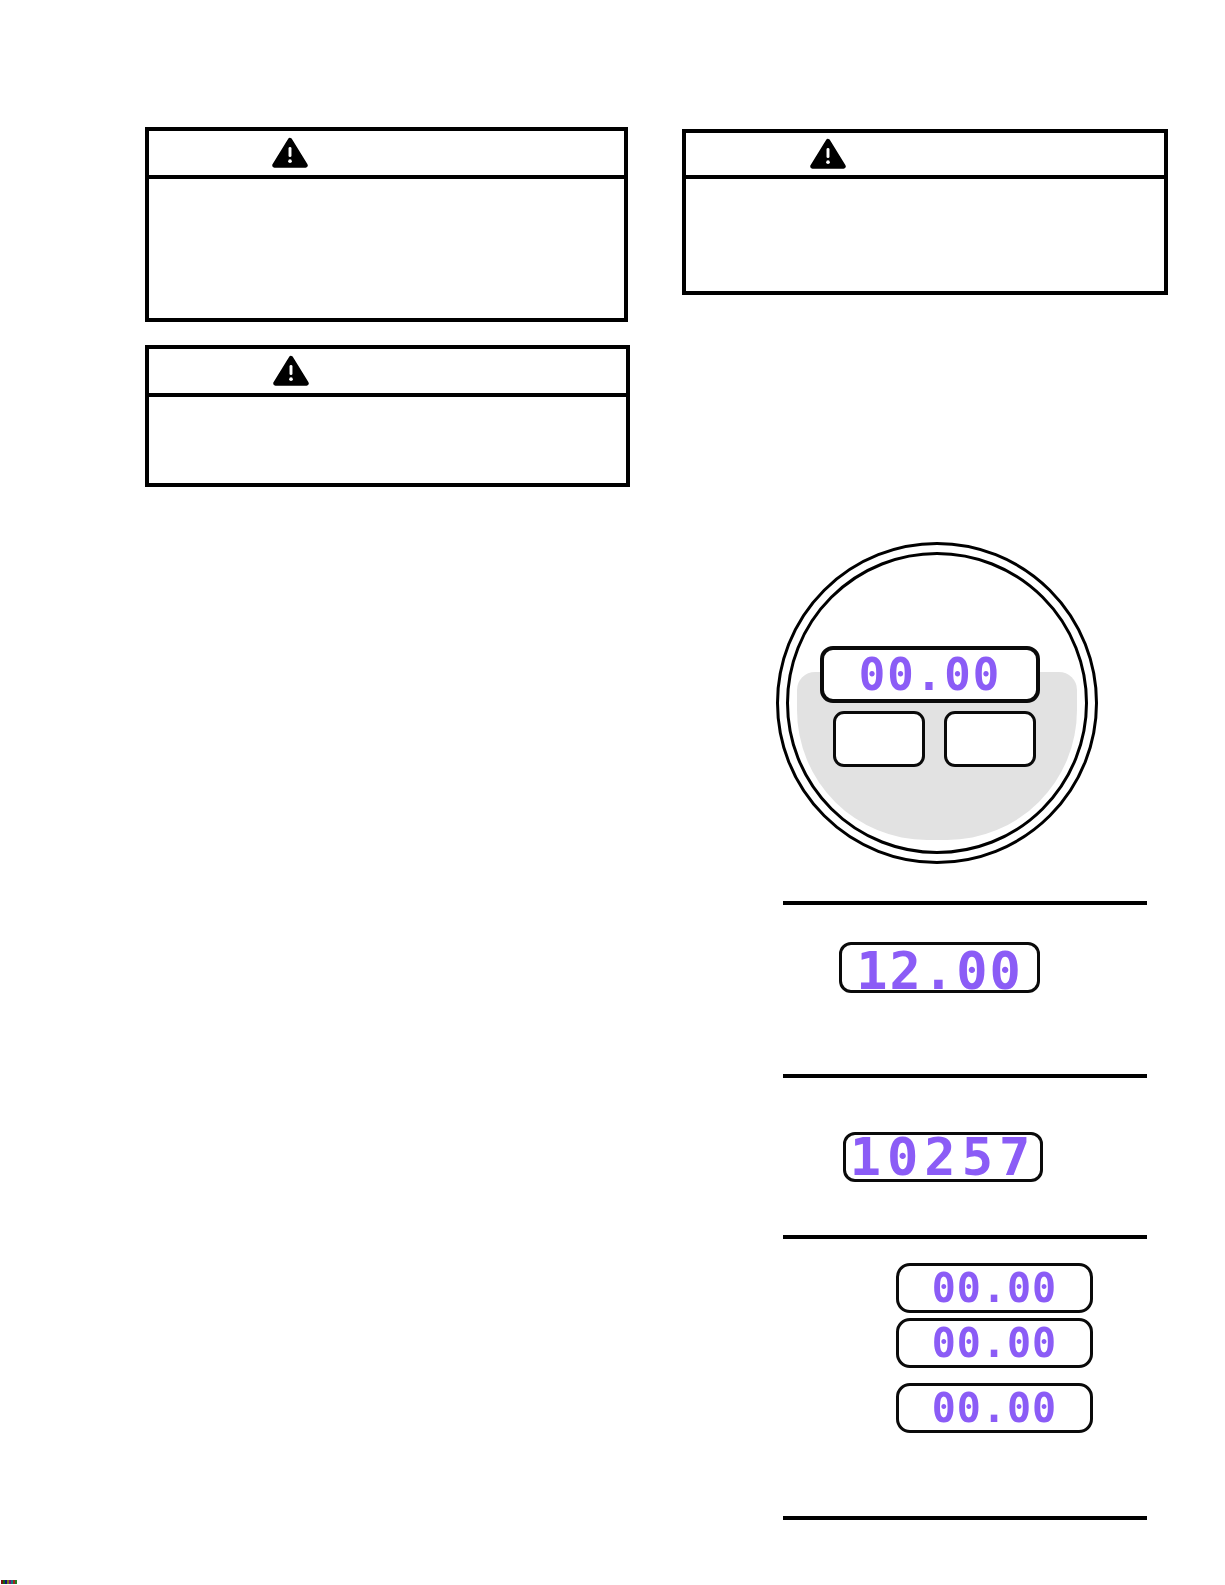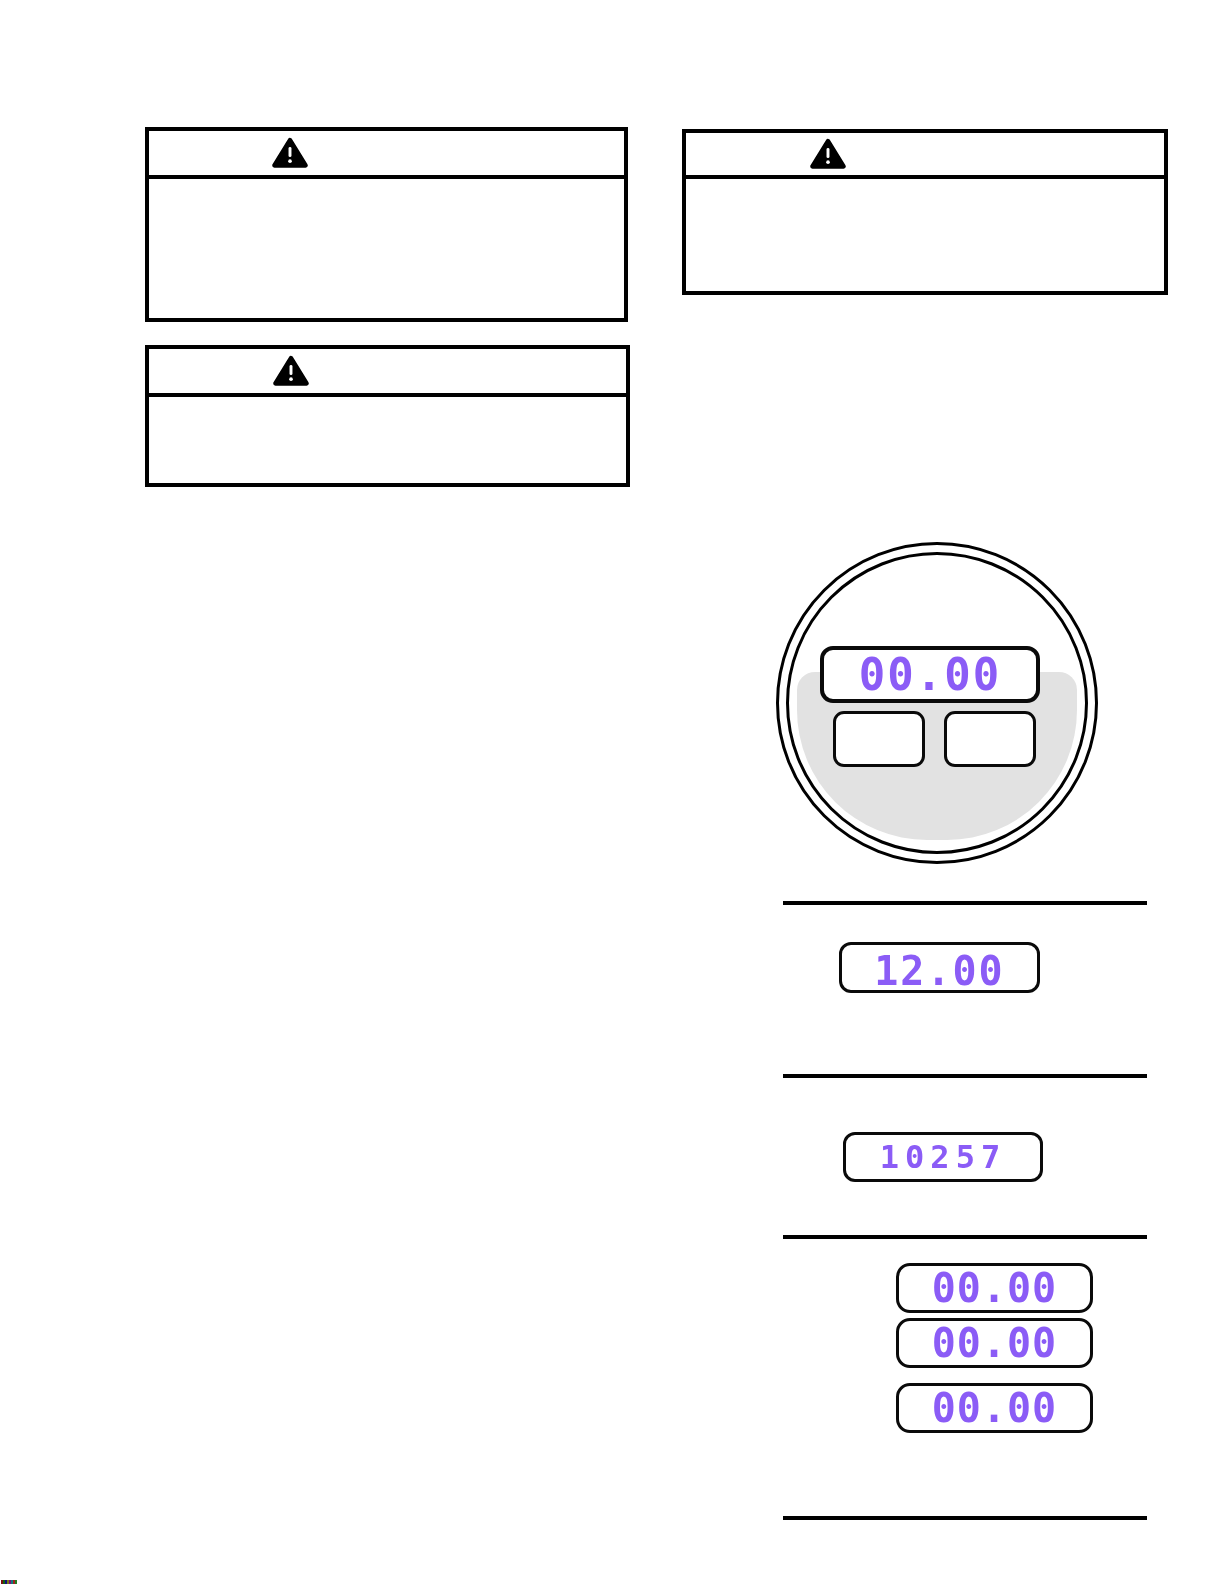--- a/index.html
+++ b/index.html
@@ -93,22 +93,22 @@
     display: flex; align-items: center; justify-content: center;
   }
   .panel-speed { left: 839px; top: 942px;  width: 201px; height: 51px; }
   .panel-code  { left: 843px; top: 1132px; width: 200px; height: 50px; }
   .panel-zero  { left: 896px; width: 197px; height: 50px; border-radius: 14px; }
   .panel-zero.z0 { top: 1263px; }
   .panel-zero.z1 { top: 1318px; }
   .panel-zero.z2 { top: 1383px; }
 
   .fs-gauge { font-size: 44px; letter-spacing: 2px; }
-  .fs-speed { font-size: 40px; letter-spacing: 2px; margin-top: 7px; }
-  .fs-code  { font-size: 32px; letter-spacing: 6px; }
+  .fs-speed { font-size: 52px; letter-spacing: 2px; margin-top: 7px; }
+  .fs-code  { font-size: 52px; letter-spacing: 6px; }
   .fs-zero  { font-size: 40px; letter-spacing: 1px; }
 
   
   .hrule {
     left: 783px; width: 364px; height: 4px;
     background: #000;
   }
   .hrule.r1 { top: 901px; }
   .hrule.r2 { top: 1074px; }
   .hrule.r3 { top: 1235px; }

